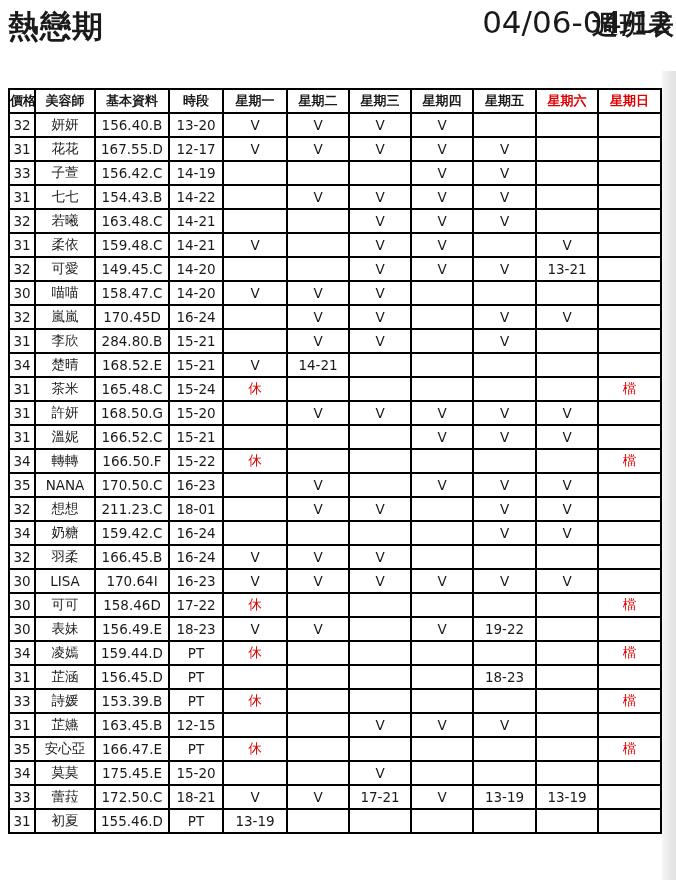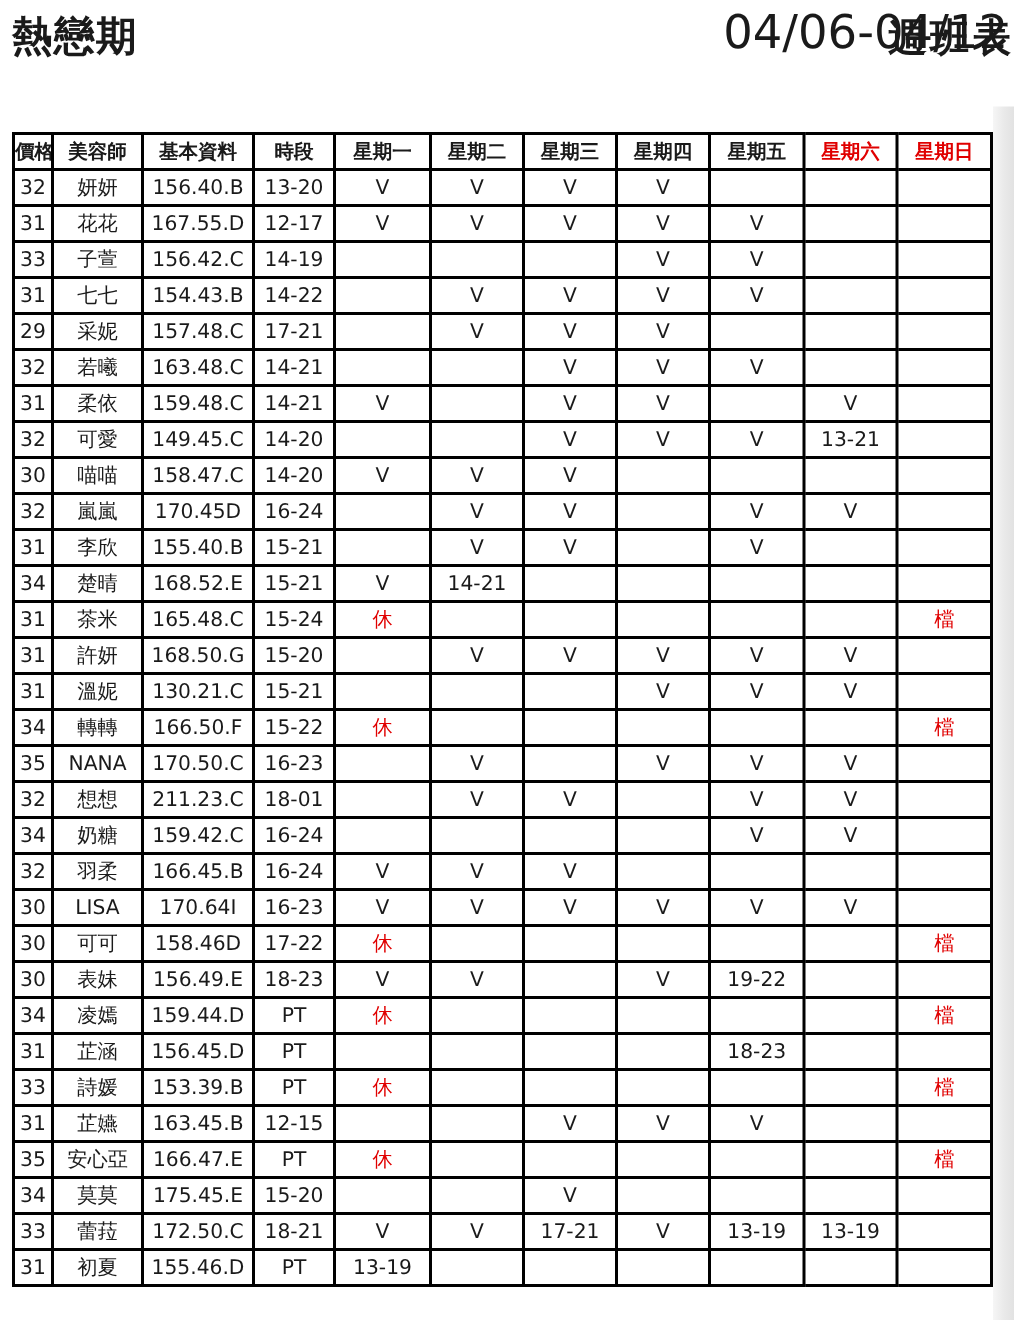--- a/index.html
+++ b/index.html
@@ -2,21 +2,21 @@
 <html style="--red: #e00000;"><head>
 <meta charset="utf-8">
 <style>
   html,body{margin:0;padding:0;}
   body{
     width:676px;height:880px;position:relative;background:#fff;
     font-family:"DejaVu Sans","Liberation Sans",sans-serif;
     color:#1a1a1a;overflow:hidden;
   }
   .titlebar{position:absolute;top:0;left:0;width:676px;height:56px;}
-  .shop-name{position:absolute;left:8px;top:6px;font-size:27px;font-weight:600;letter-spacing:1px;}
+  .shop-name{position:absolute;left:8px;top:6px;font-size:31px;font-weight:600;letter-spacing:1px;}
   .page-title{position:absolute;left:0;top:8px;width:676px;text-align:right;font-size:26px;font-weight:600;letter-spacing:2px;}
   .date-range{position:absolute;right:4px;top:4px;font-size:31px;font-weight:500;}
   .sched-wrap{position:absolute;left:8px;top:88px;}
   table.sched{
     border-collapse:collapse;table-layout:fixed;width:652px;
     font-size:13.5px;
   }
   table.sched td,table.sched th{
     border:2px solid #000;text-align:center;vertical-align:middle;
     height:20px;padding:0;overflow:hidden;white-space:nowrap;
@@ -115,33 +115,20 @@
           <td>14-22</td>
           <td></td>
           <td>V</td>
           <td>V</td>
           <td>V</td>
           <td>V</td>
           <td></td>
           <td></td>
         </tr>
         <tr>
-          <td>29</td>
-          <td>采妮</td>
-          <td>157.48.C</td>
-          <td>17-21</td>
-          <td></td>
-          <td>V</td>
-          <td>V</td>
-          <td>V</td>
-          <td></td>
-          <td></td>
-          <td></td>
-        </tr>
-        <tr>
           <td>32</td>
           <td>若曦</td>
           <td>163.48.C</td>
           <td>14-21</td>
           <td></td>
           <td></td>
           <td>V</td>
           <td>V</td>
           <td>V</td>
           <td></td>
@@ -195,21 +182,21 @@
           <td>V</td>
           <td>V</td>
           <td></td>
           <td>V</td>
           <td>V</td>
           <td></td>
         </tr>
         <tr>
           <td>31</td>
           <td>李欣</td>
-          <td>155.40.B</td>
+          <td>284.80.B</td>
           <td>15-21</td>
           <td></td>
           <td>V</td>
           <td>V</td>
           <td></td>
           <td>V</td>
           <td></td>
           <td></td>
         </tr>
         <tr>
@@ -247,21 +234,21 @@
           <td>V</td>
           <td>V</td>
           <td>V</td>
           <td>V</td>
           <td>V</td>
           <td></td>
         </tr>
         <tr>
           <td>31</td>
           <td>溫妮</td>
-          <td>130.21.C</td>
+          <td>166.52.C</td>
           <td>15-21</td>
           <td></td>
           <td></td>
           <td></td>
           <td>V</td>
           <td>V</td>
           <td>V</td>
           <td></td>
         </tr>
         <tr>

